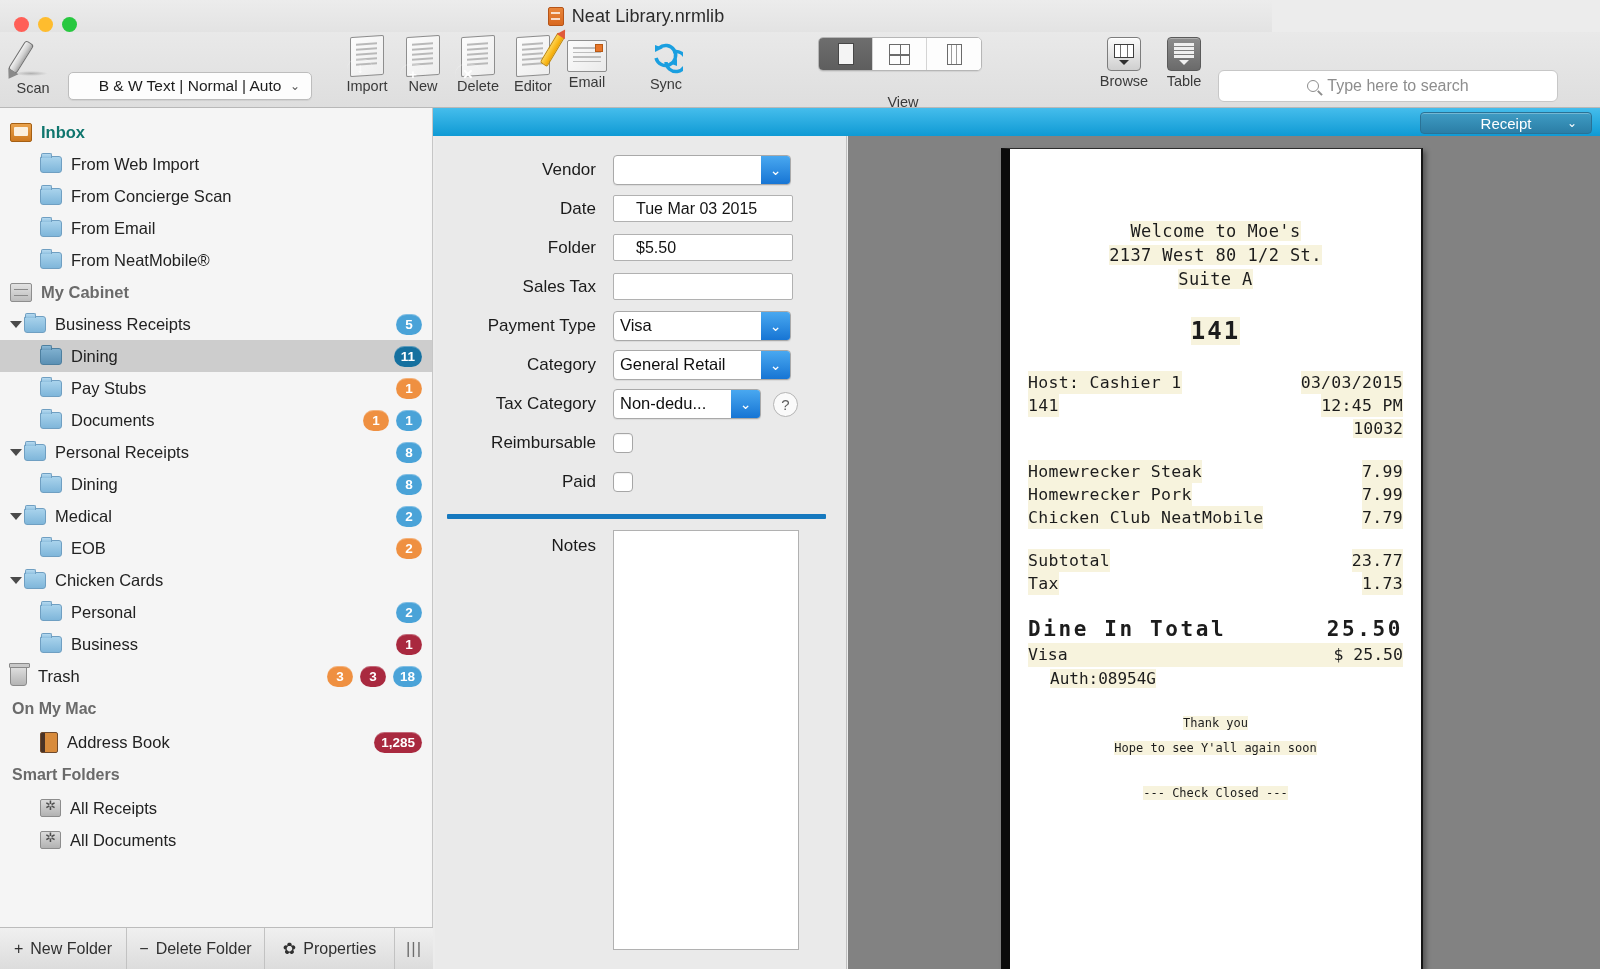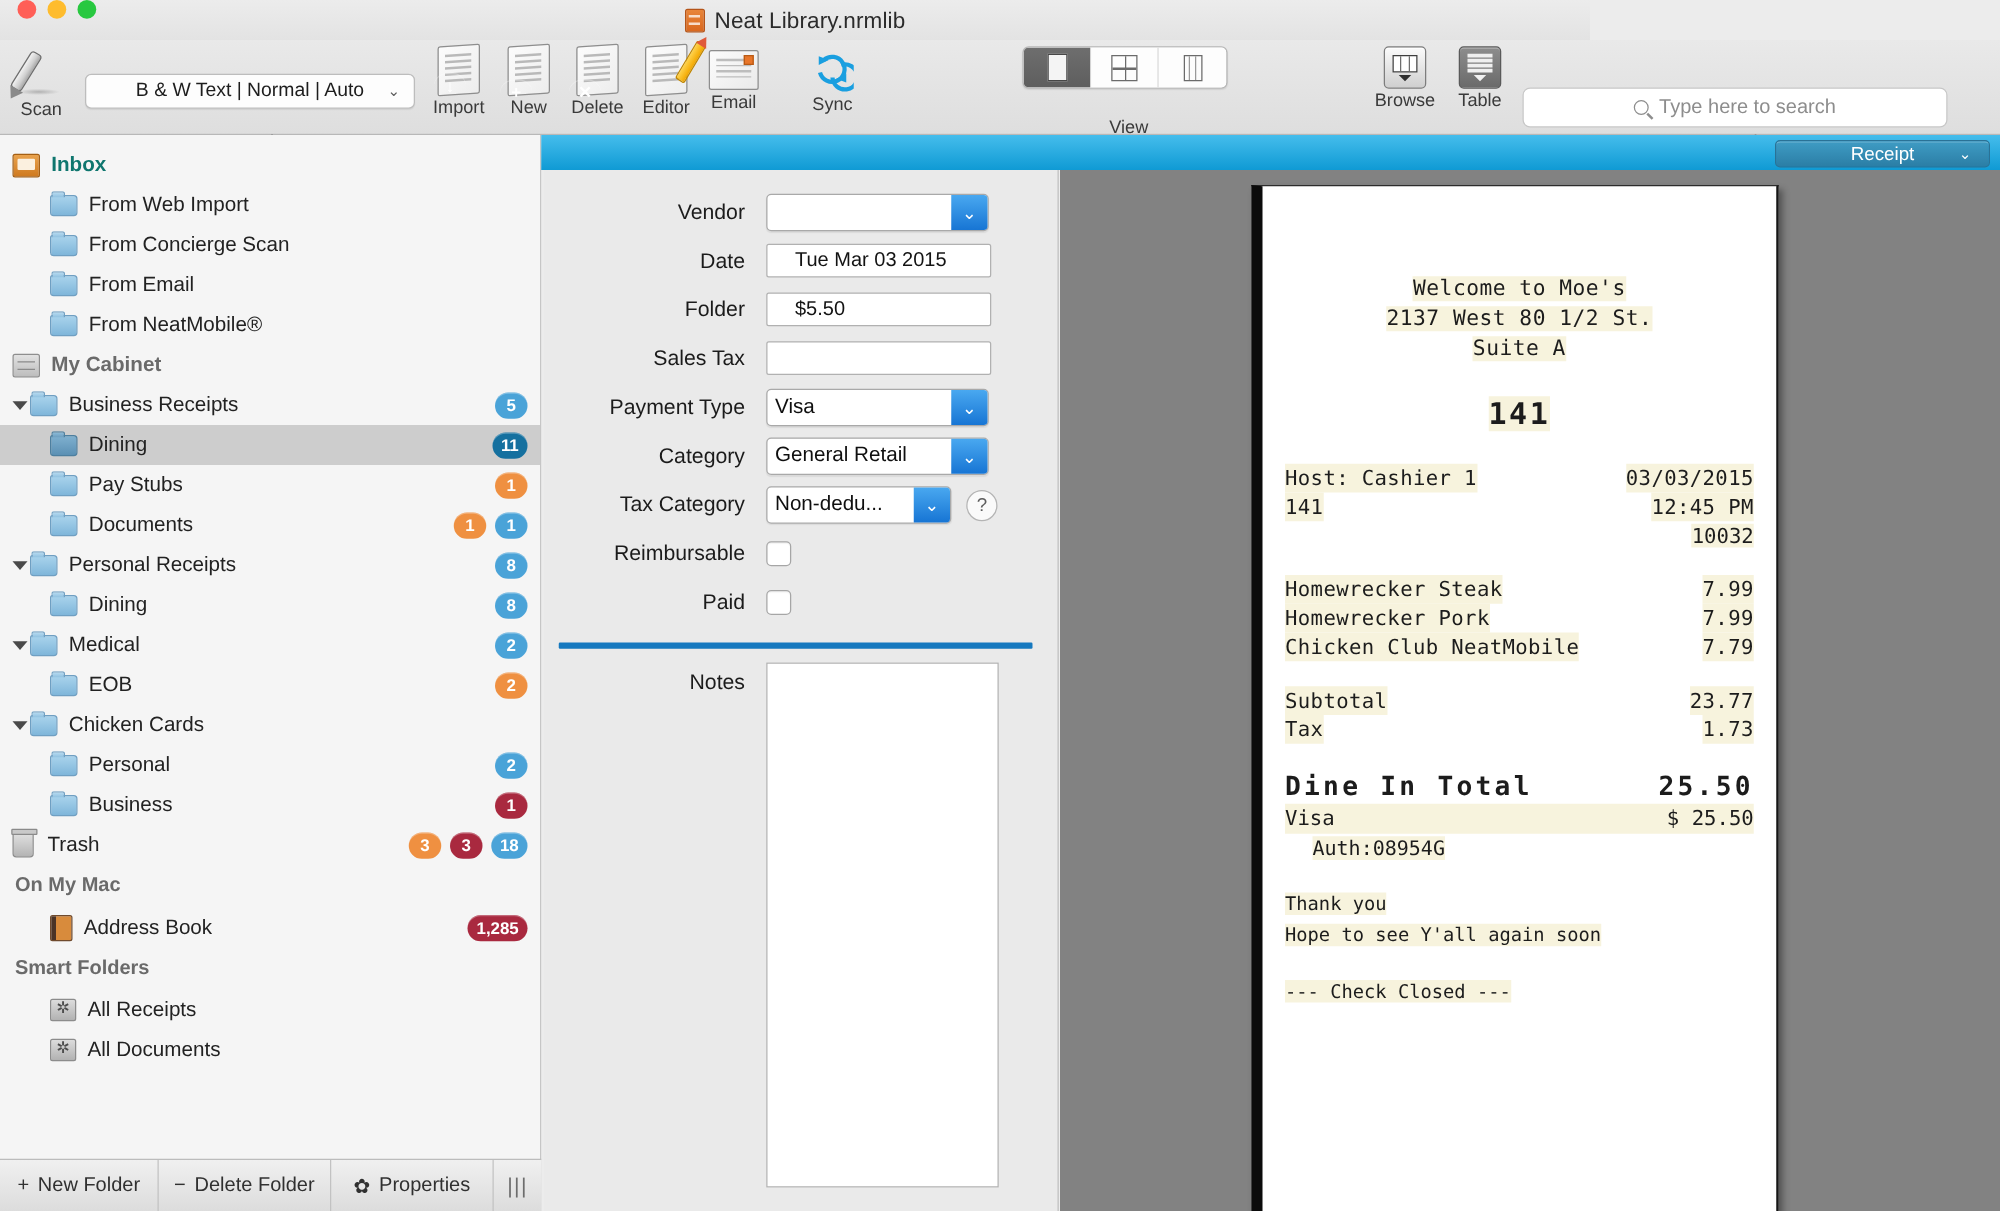--- a/index.html
+++ b/index.html
@@ -8,21 +8,21 @@
     font-family: "Liberation Sans", sans-serif;
     overflow: hidden;
     background: #ececec;
   }
   #app { position: relative; width: 1600px; height: 969px; }
 
   
   .titlebar {
     position: absolute; top: 0; left: 0; width: 1272px; height: 32px;
     background: linear-gradient(to bottom, #ececec 0%, #e3e3e3 100%);
-    display: flex; align-items: flex-start;
+    display: flex; align-items: flex-end;
   }
   .traffic { display: flex; gap: 9px; margin-left: 14px; }
   .light { width: 15px; height: 15px; border-radius: 50%; }
   .light.red { background: #ff5f57; }
   .light.yellow { background: #febc2e; }
   .light.green { background: #28c840; }
   .title-center {
     position: absolute; left: 0; right: 0; top: 0; height: 32px;
     display: flex; align-items: center; justify-content: center; gap: 8px;
     pointer-events: none;
@@ -61,21 +61,21 @@
     content: ''; position: absolute; left: -1.5px; bottom: -9px;
     border-left: 6.5px solid transparent; border-right: 6.5px solid transparent;
     border-top: 9px solid #8a8a8a;
   }
   .scan-shadow {
     position: absolute; left: 4px; bottom: 2px; width: 34px; height: 5px;
     background: radial-gradient(ellipse at center, rgba(0,0,0,.22), rgba(0,0,0,0) 70%);
   }
 
   .scan-select {
-    position: absolute; left: 68px; top: 27px; width: 264px; height: 28px;
+    position: absolute; left: 68px; top: 40px; width: 244px; height: 28px;
     background: #fdfdfd; border: 1px solid #bdbdbd; border-radius: 5px;
     box-shadow: 0 1px 1px rgba(0,0,0,.07);
     display: flex; align-items: center; justify-content: center;
     font-size: 15.5px; color: #1d1d1d;
   }
   .scan-select .caret {
     position: absolute; right: 11px; top: 50%; transform: translateY(-50%);
     font-size: 12px; color: #5a5a5a;
   }
 
@@ -380,21 +380,21 @@
   .r-gap { height: 20px; }
   .r-total {
     display: flex; justify-content: space-between;
     font-size: 21px; font-weight: bold; letter-spacing: 2.6px; line-height: 28px;
   }
   .r-pay {
     display: flex; justify-content: space-between;
     font-size: 16.5px; line-height: 24px; background: #f7f3dd;
   }
   .r-auth { font-size: 16px; line-height: 24px; padding-left: 22px; }
-  .r-foot { text-align: left; font-size: 15px; line-height: 25px; }
+  .r-foot { text-align: center; font-size: 12px; line-height: 25px; }
 </style>
 </head>
 <body>
 
 <div id="app">
 
   <div class="titlebar">
     <div class="traffic">
       <div class="light red"></div>
       <div class="light yellow"></div>

